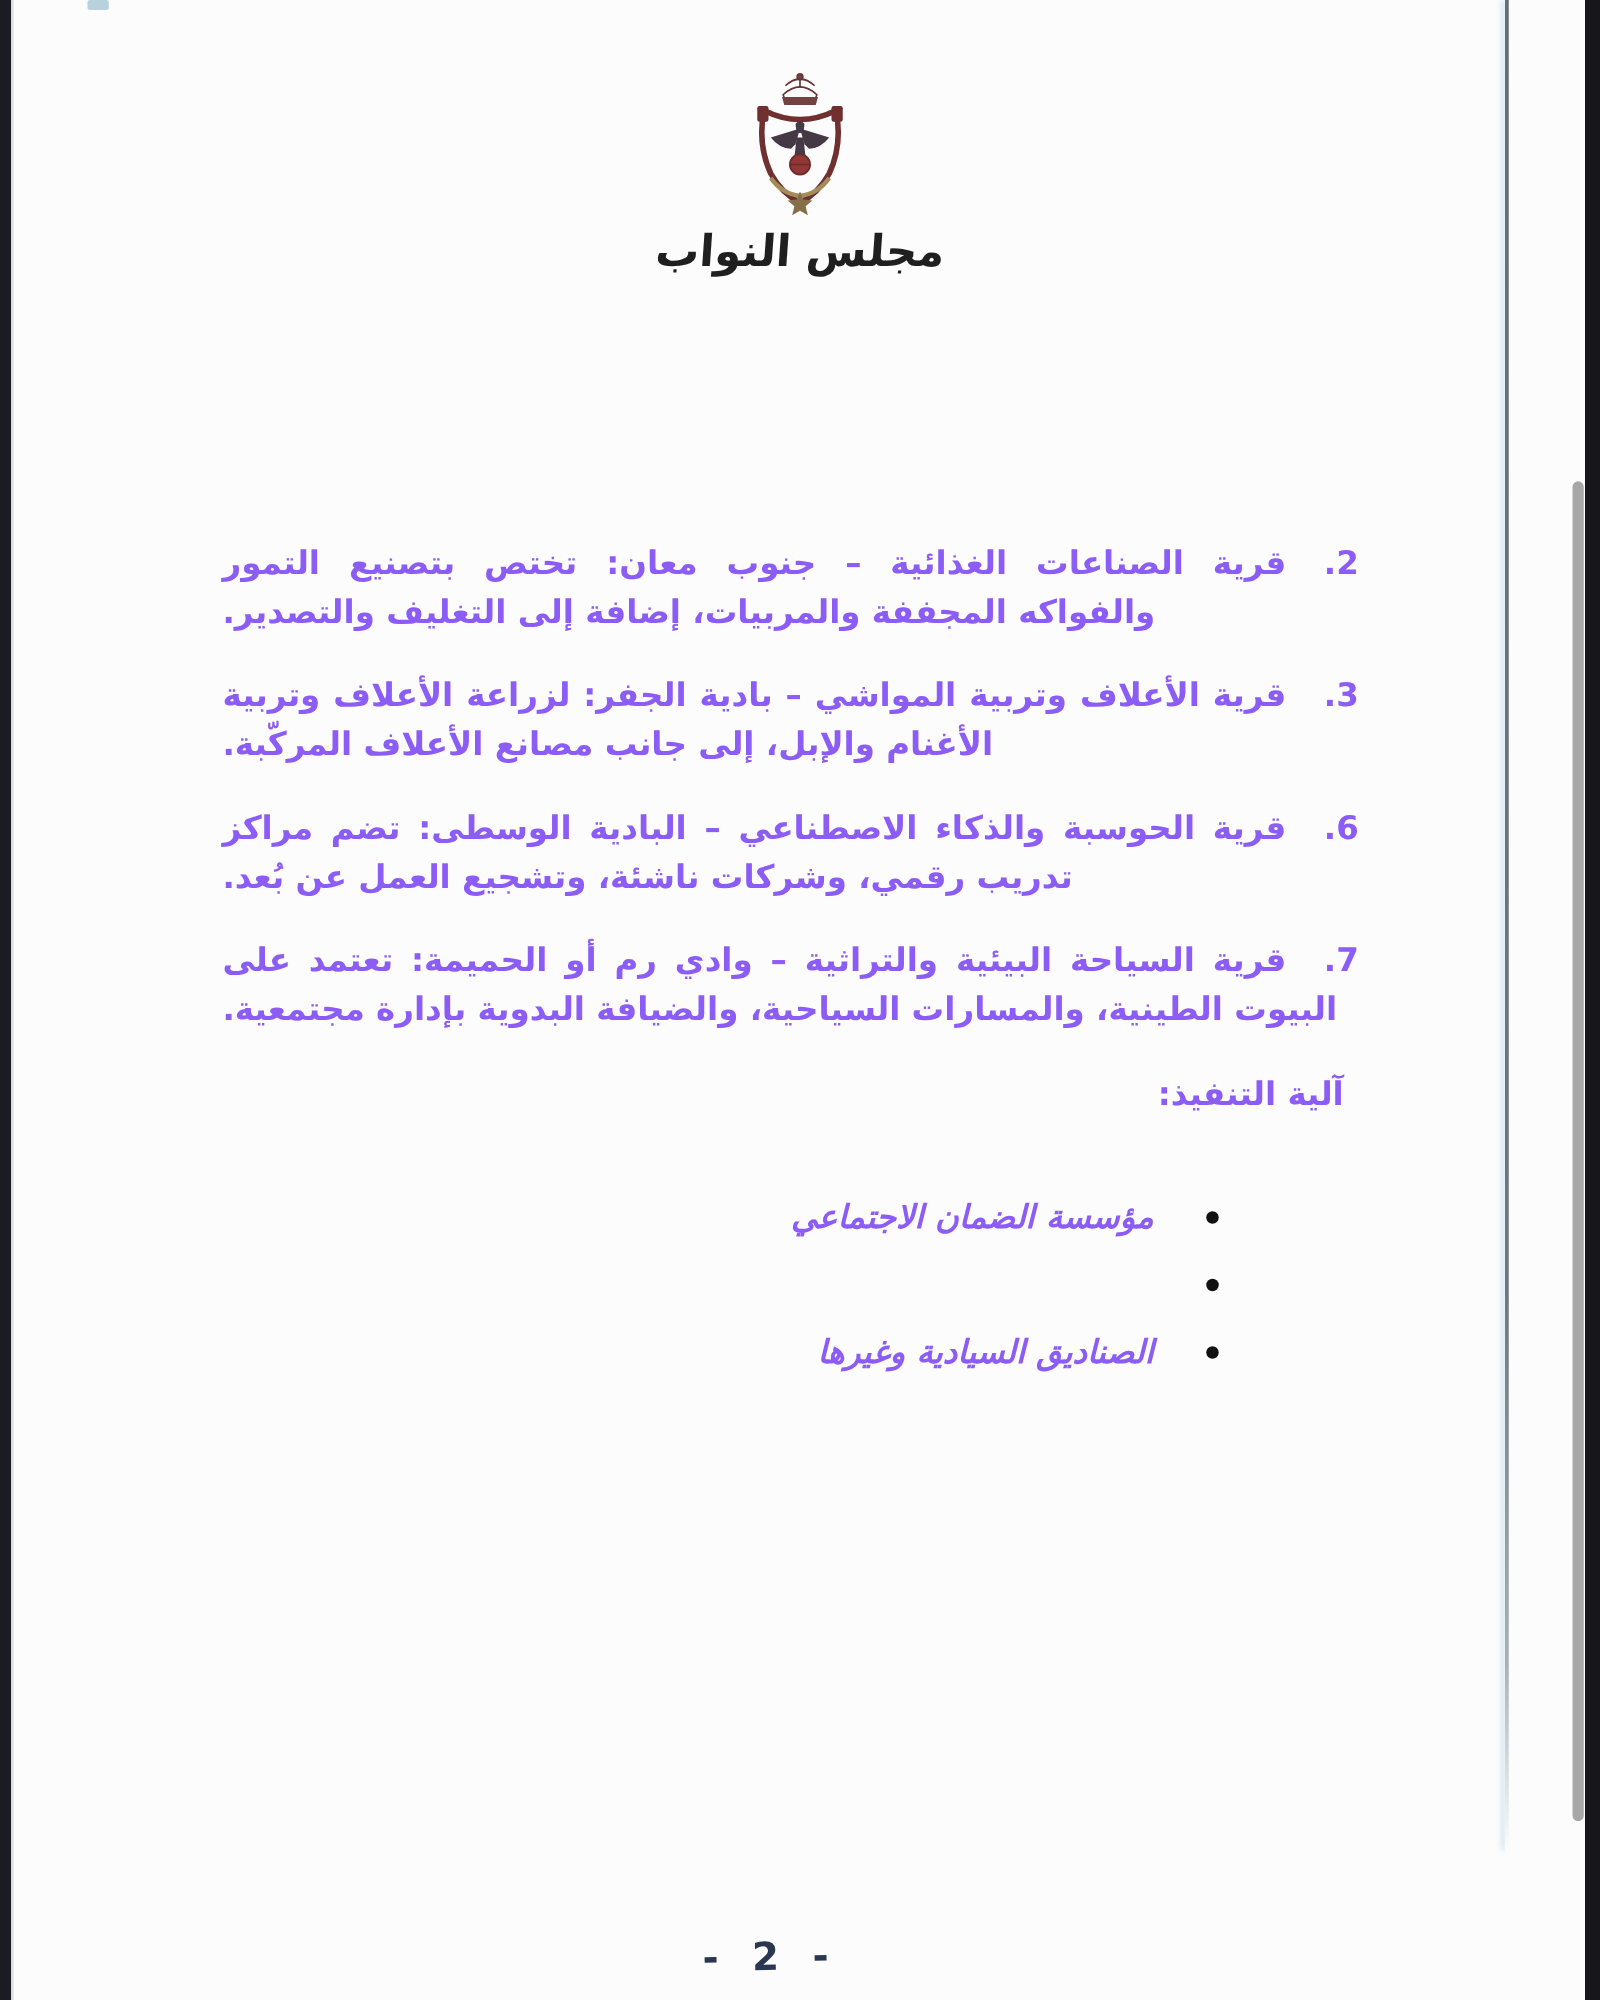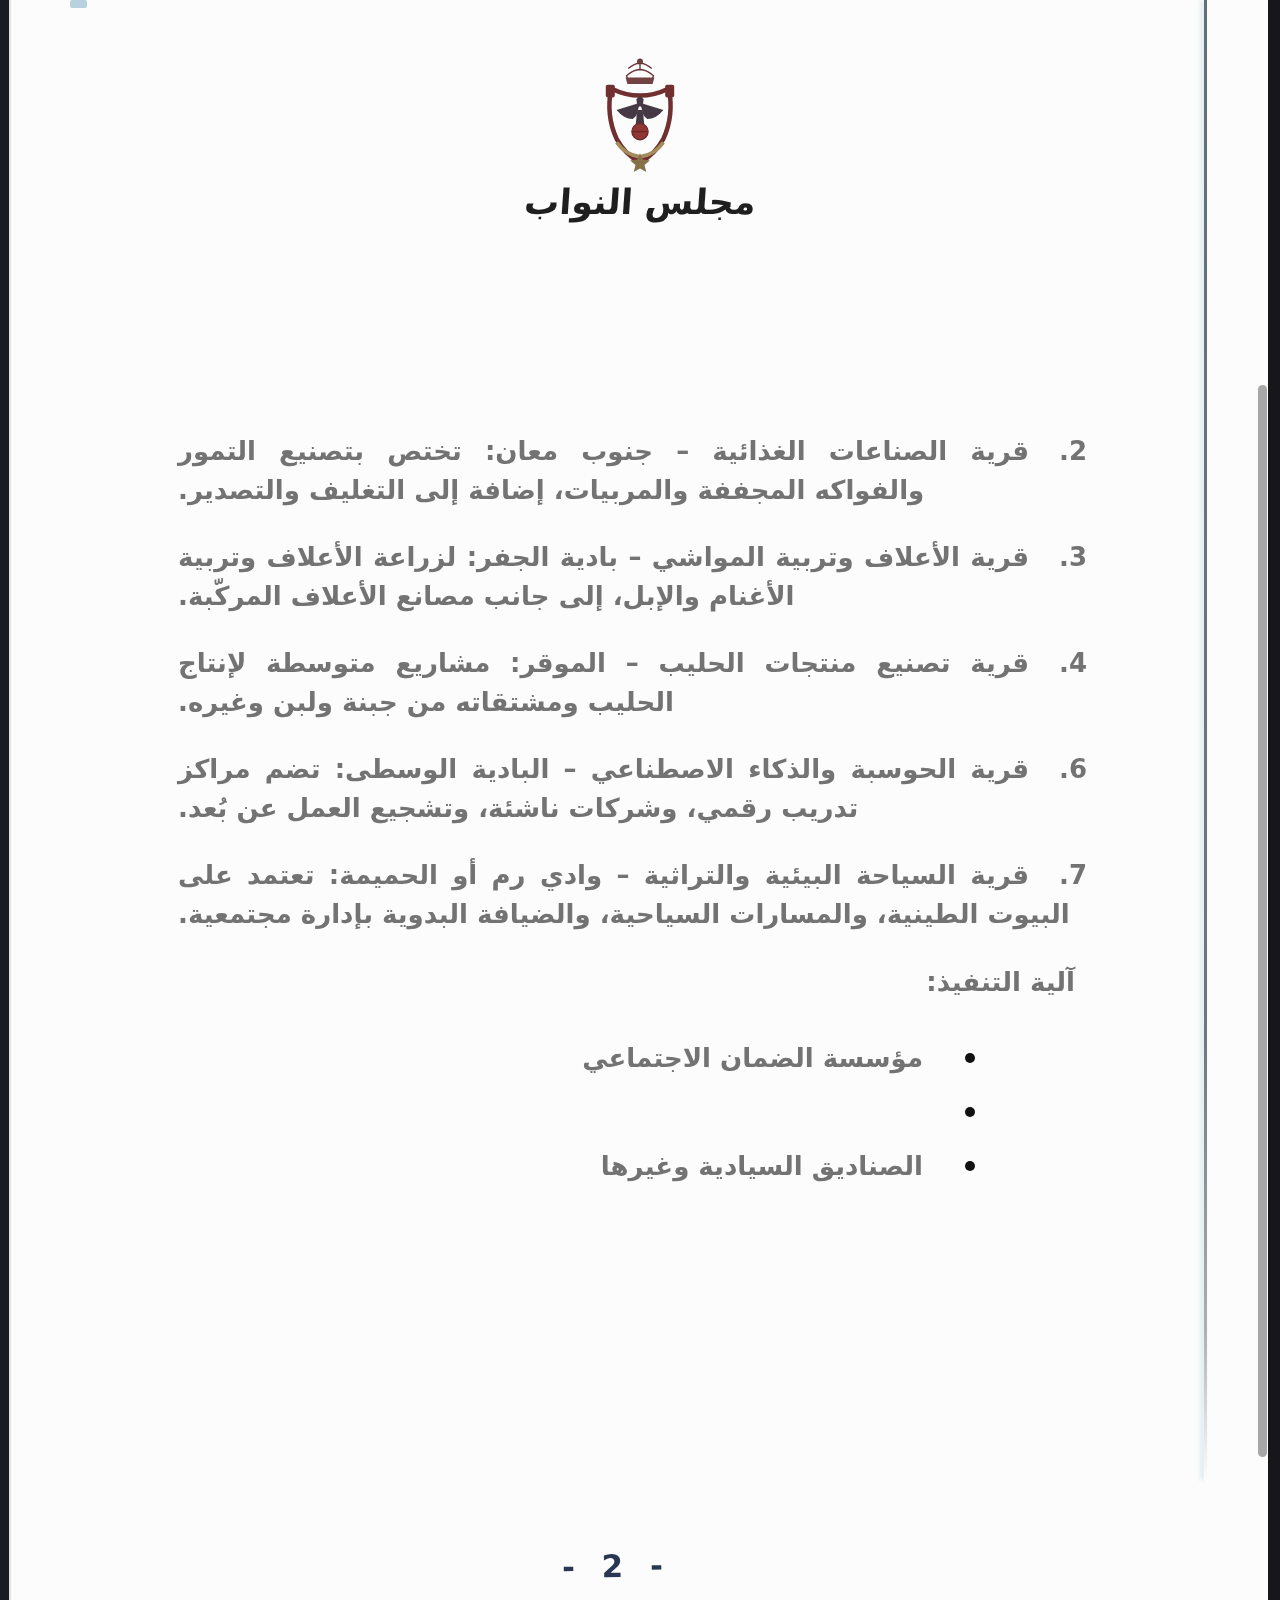--- a/index.html
+++ b/index.html
@@ -35,37 +35,37 @@
     width:112px;height:126px;filter:blur(.4px) saturate(.85);}
   .calligraphy{
     position:absolute;top:182px;left:50%;transform:translateX(-50%) skewX(-4deg);
     font-size:35px;font-weight:bold;color:#1f1f1f;white-space:nowrap;
     direction:rtl;letter-spacing:1px;
   }
 
   
   .content{
     position:absolute;left:178px;right:193px;top:406px;
-    direction:rtl;color:#737373;
+    direction:rtl;color:#8b5cf6;
   }
   .num-item{
     font-size:26px;font-weight:bold;line-height:39px;
     text-align:justify;text-align-last:left;
     margin-bottom:28px;
   }
   .num-item .num{margin-left:30px;white-space:nowrap;}
   .section-heading{
     font-size:26px;font-weight:bold;line-height:40px;
     text-align:right;margin:14px 12px 0 0;
   }
   .intro-line{
     font-size:26px;font-weight:bold;line-height:38px;
     text-align:right;margin:44px 22px 0 0;
   }
-  .bullets{margin:38px 112px 0 0;}
+  .bullets{margin:60px 112px 0 0;font-style:italic;}
   .bullet-row{
     display:flex;flex-direction:row;align-items:center;
     margin-bottom:31px;font-size:26px;font-weight:bold;line-height:36px;
   }
   .bullet-dot{
     width:10px;height:10px;border-radius:50%;background:#111;
     margin-left:42px;flex:0 0 auto;
   }
   .page-number{
     position:absolute;left:562px;top:1548px;
@@ -125,21 +125,20 @@
   </div>
 
   <div class="calligraphy">مجلس النواب</div>
 
   <div class="content">
 
     <p class="num-item"><span class="num">2.</span><span>قرية الصناعات الغذائية – جنوب معان:</span> <span>تختص بتصنيع التمور والفواكه المجففة والمربيات، إضافة إلى التغليف والتصدير.</span></p>
 
     <p class="num-item"><span class="num">3.</span><span>قرية الأعلاف وتربية المواشي – بادية الجفر:</span> <span>لزراعة الأعلاف وتربية الأغنام والإبل، إلى جانب مصانع الأعلاف المركّبة.</span></p>
 
-    <p class="num-item"><span class="num">4.</span><span>قرية تصنيع منتجات الحليب – الموقر:</span> <span>مشاريع متوسطة لإنتاج الحليب ومشتقاته من جبنة ولبن وغيره.</span></p>
 
 
     <p class="num-item"><span class="num">6.</span><span>قرية الحوسبة والذكاء الاصطناعي – البادية الوسطى:</span> <span>تضم مراكز تدريب رقمي، وشركات ناشئة، وتشجيع العمل عن بُعد.</span></p>
 
     <p class="num-item"><span class="num">7.</span><span>قرية السياحة البيئية والتراثية – وادي رم أو الحميمة:</span> <span>تعتمد على البيوت الطينية، والمسارات السياحية، والضيافة البدوية بإدارة مجتمعية.</span></p>
 
     <p class="section-heading">آلية التنفيذ:</p>
 
 
     <div class="bullets">

